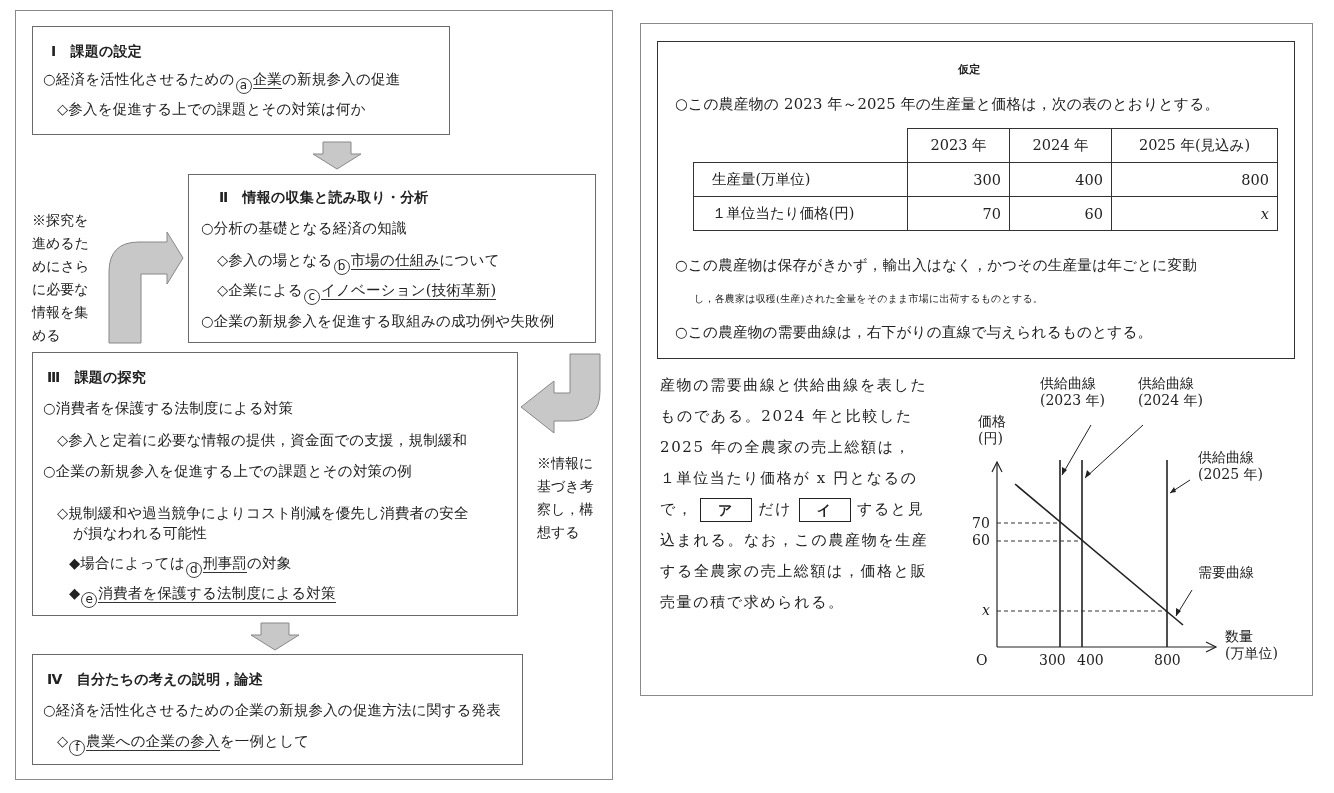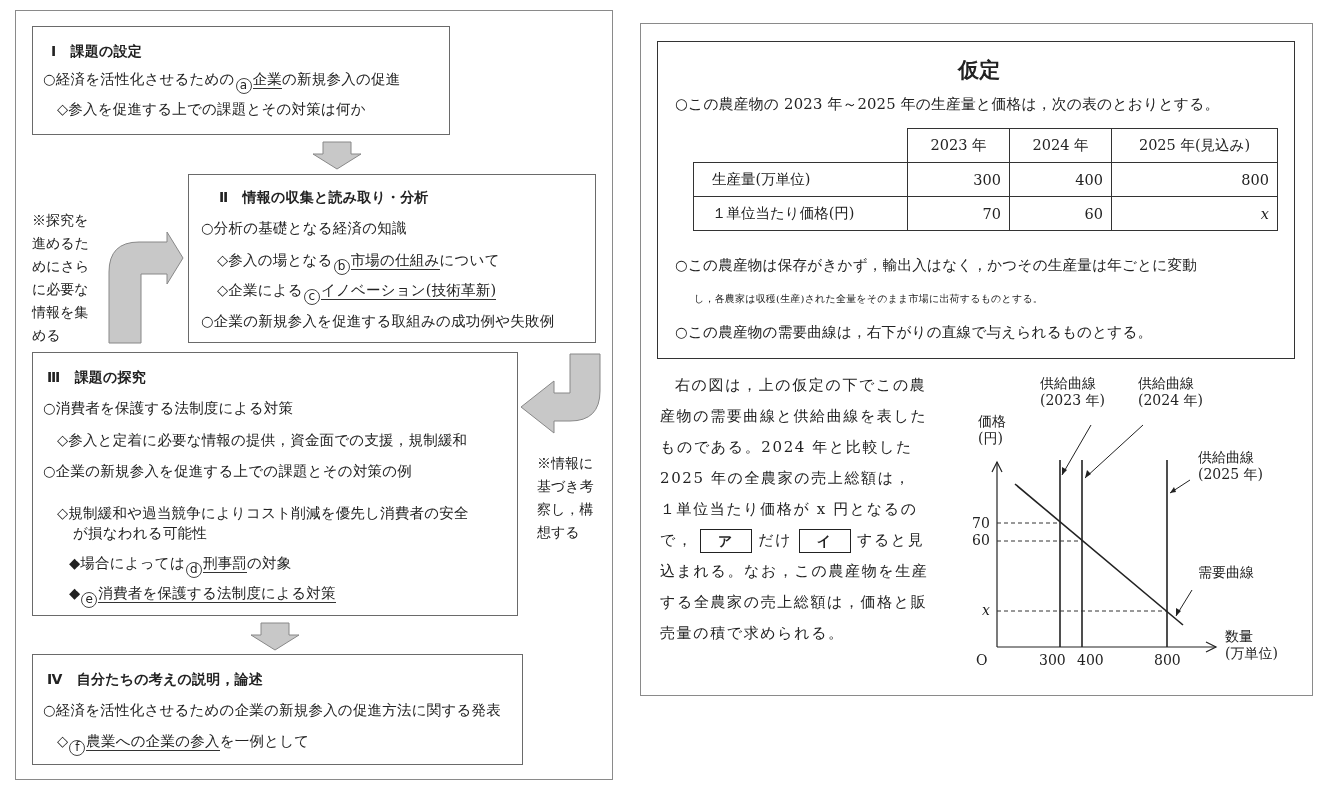--- a/index.html
+++ b/index.html
@@ -100,21 +100,21 @@
   <div class="line head" style="left:14px; top:14px;">Ⅳ　自分たちの考えの説明，論述</div>
   <div class="line" style="left:10px; top:45px;">○経済を活性化させるための企業の新規参入の促進方法に関する発表</div>
   <div class="line" style="left:24px; top:76px;">
     <span>◇</span><span class="mark">f</span><span class="u">農業への企業の参入</span><span>を一例として</span>
   </div>
 </div>
 
 <div class="frame" style="left:640px; top:23px; width:673px; height:673px;"></div>
 
 <div class="box" style="left:657px; top:41px; width:638px; height:318px; border-color:#333;">
-  <div class="line head" style="left:300px; top:18px; font-size:21px;">仮定</div>
+  <div class="line head" style="left:300px; top:18px; font-size:11px;">仮定</div>
   <div class="line" style="left:17px; top:52px; font-size:14.8px;">○この農産物の 2023 年～2025 年の生産量と価格は，次の表のとおりとする。</div>
 
   <table class="data" style="left:35px; top:86px;">
     <tbody>
         <tr>
       <td class="blank" style="width:214px; border-bottom:1.3px solid #333;"></td>
       <td class="hdr" style="width:102px;">2023 年</td>
       <td class="hdr" style="width:102px;">2024 年</td>
       <td class="hdr" style="width:166px;">2025 年(見込み)</td>
     </tr>
@@ -132,21 +132,20 @@
     </tr>
   </tbody>
     </table>
 
   <div class="line" style="left:17px; top:213px; font-size:14.6px;">○この農産物は保存がきかず，輸出入はなく，かつその生産量は年ごとに変動</div>
   <div class="line" style="left:36px; top:247px; font-size:10px;">し，各農家は収穫(生産)された全量をそのまま市場に出荷するものとする。</div>
   <div class="line" style="left:17px; top:280px; font-size:14.6px;">○この農産物の需要曲線は，右下がりの直線で与えられるものとする。</div>
 </div>
 
 <div class="para" style="left:660px; top:370px;">
-  <div style="padding-left:15px;">右の図は，上の仮定の下でこの農</div>
   <div>産物の需要曲線と供給曲線を表した</div>
   <div>ものである。2024 年と比較した</div>
   <div>2025 年の全農家の売上総額は，</div>
   <div>１単位当たり価格が x 円となるの</div>
   <div>
     <span>で，</span>
     <span class="blank-box">ア</span>
     <span>だけ</span>
     <span class="blank-box">イ</span>
     <span>すると見</span>

